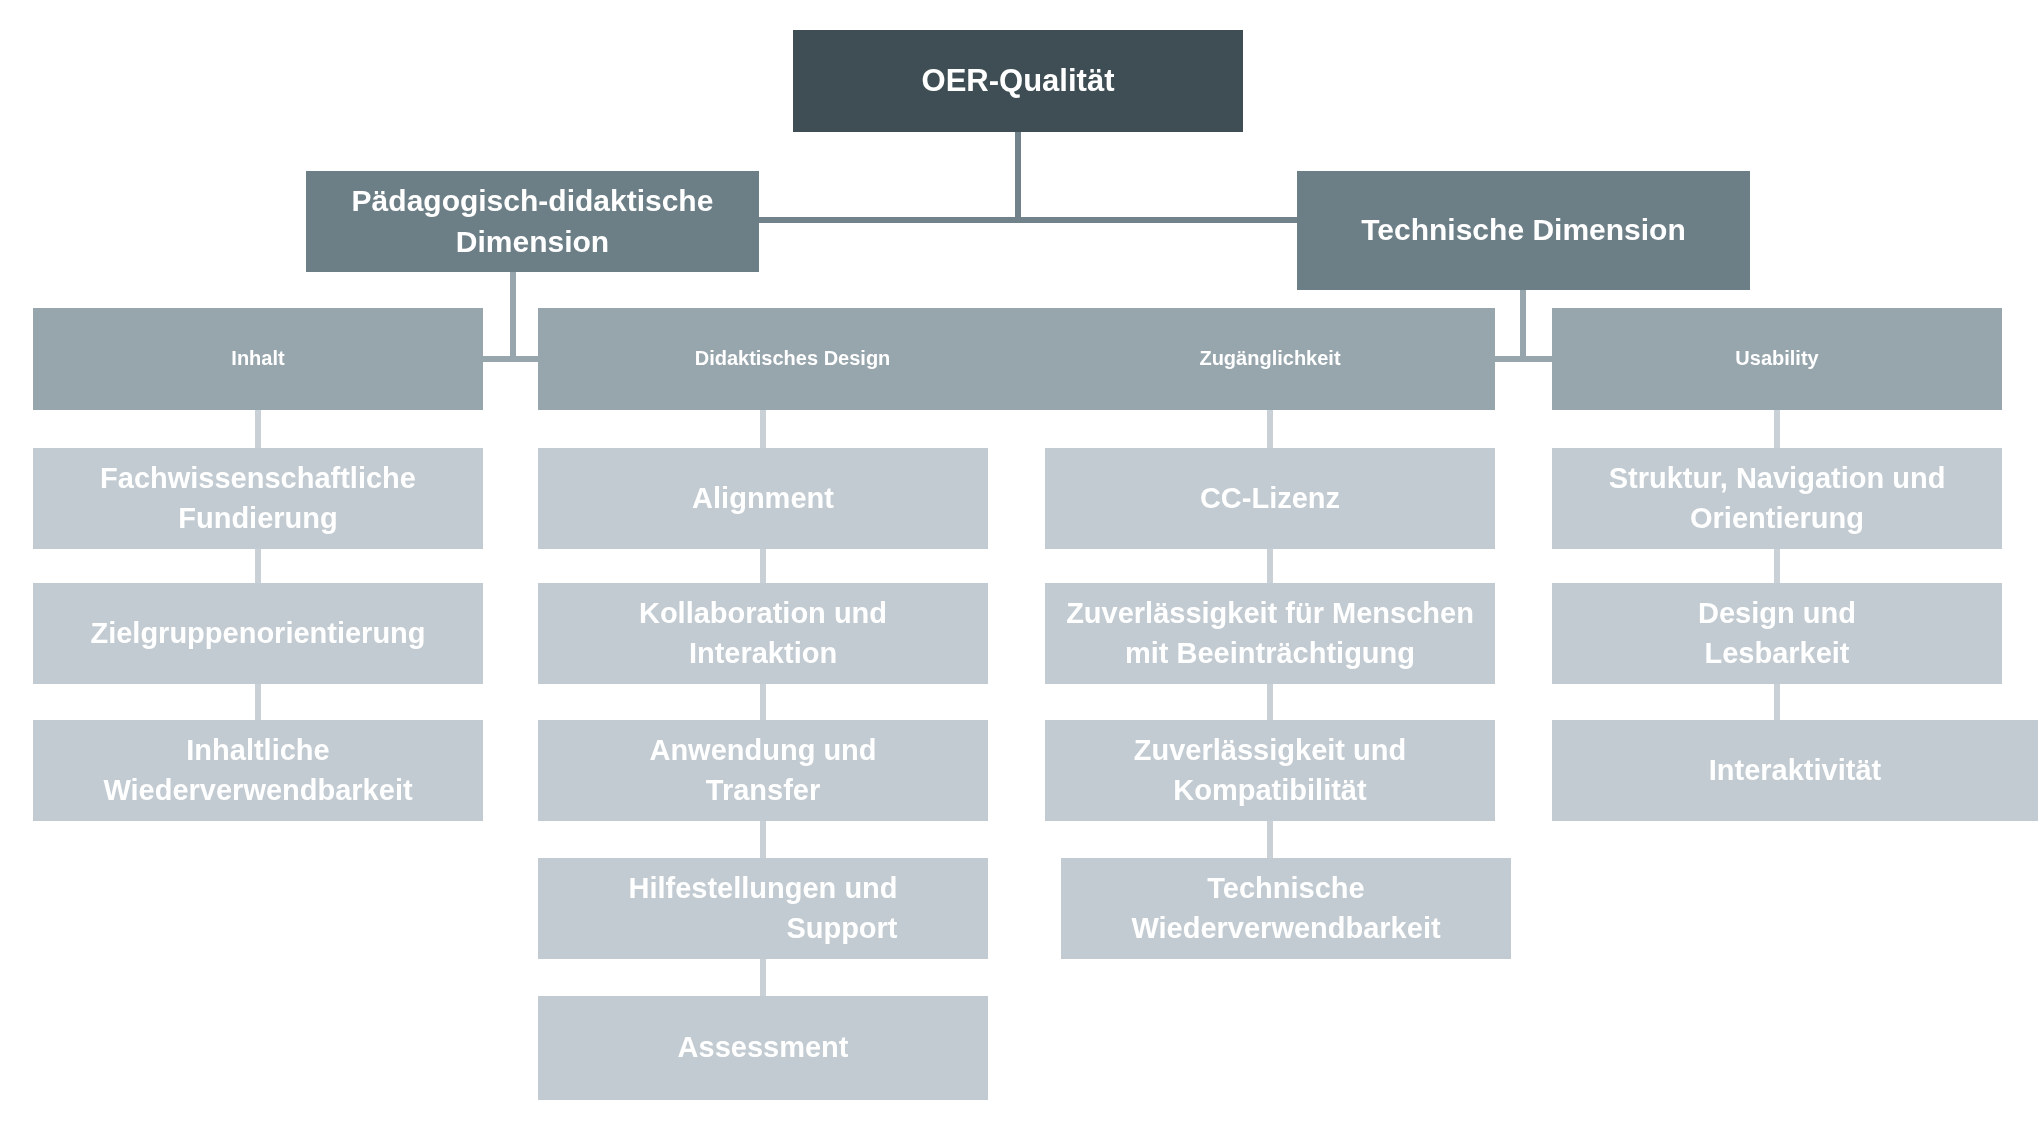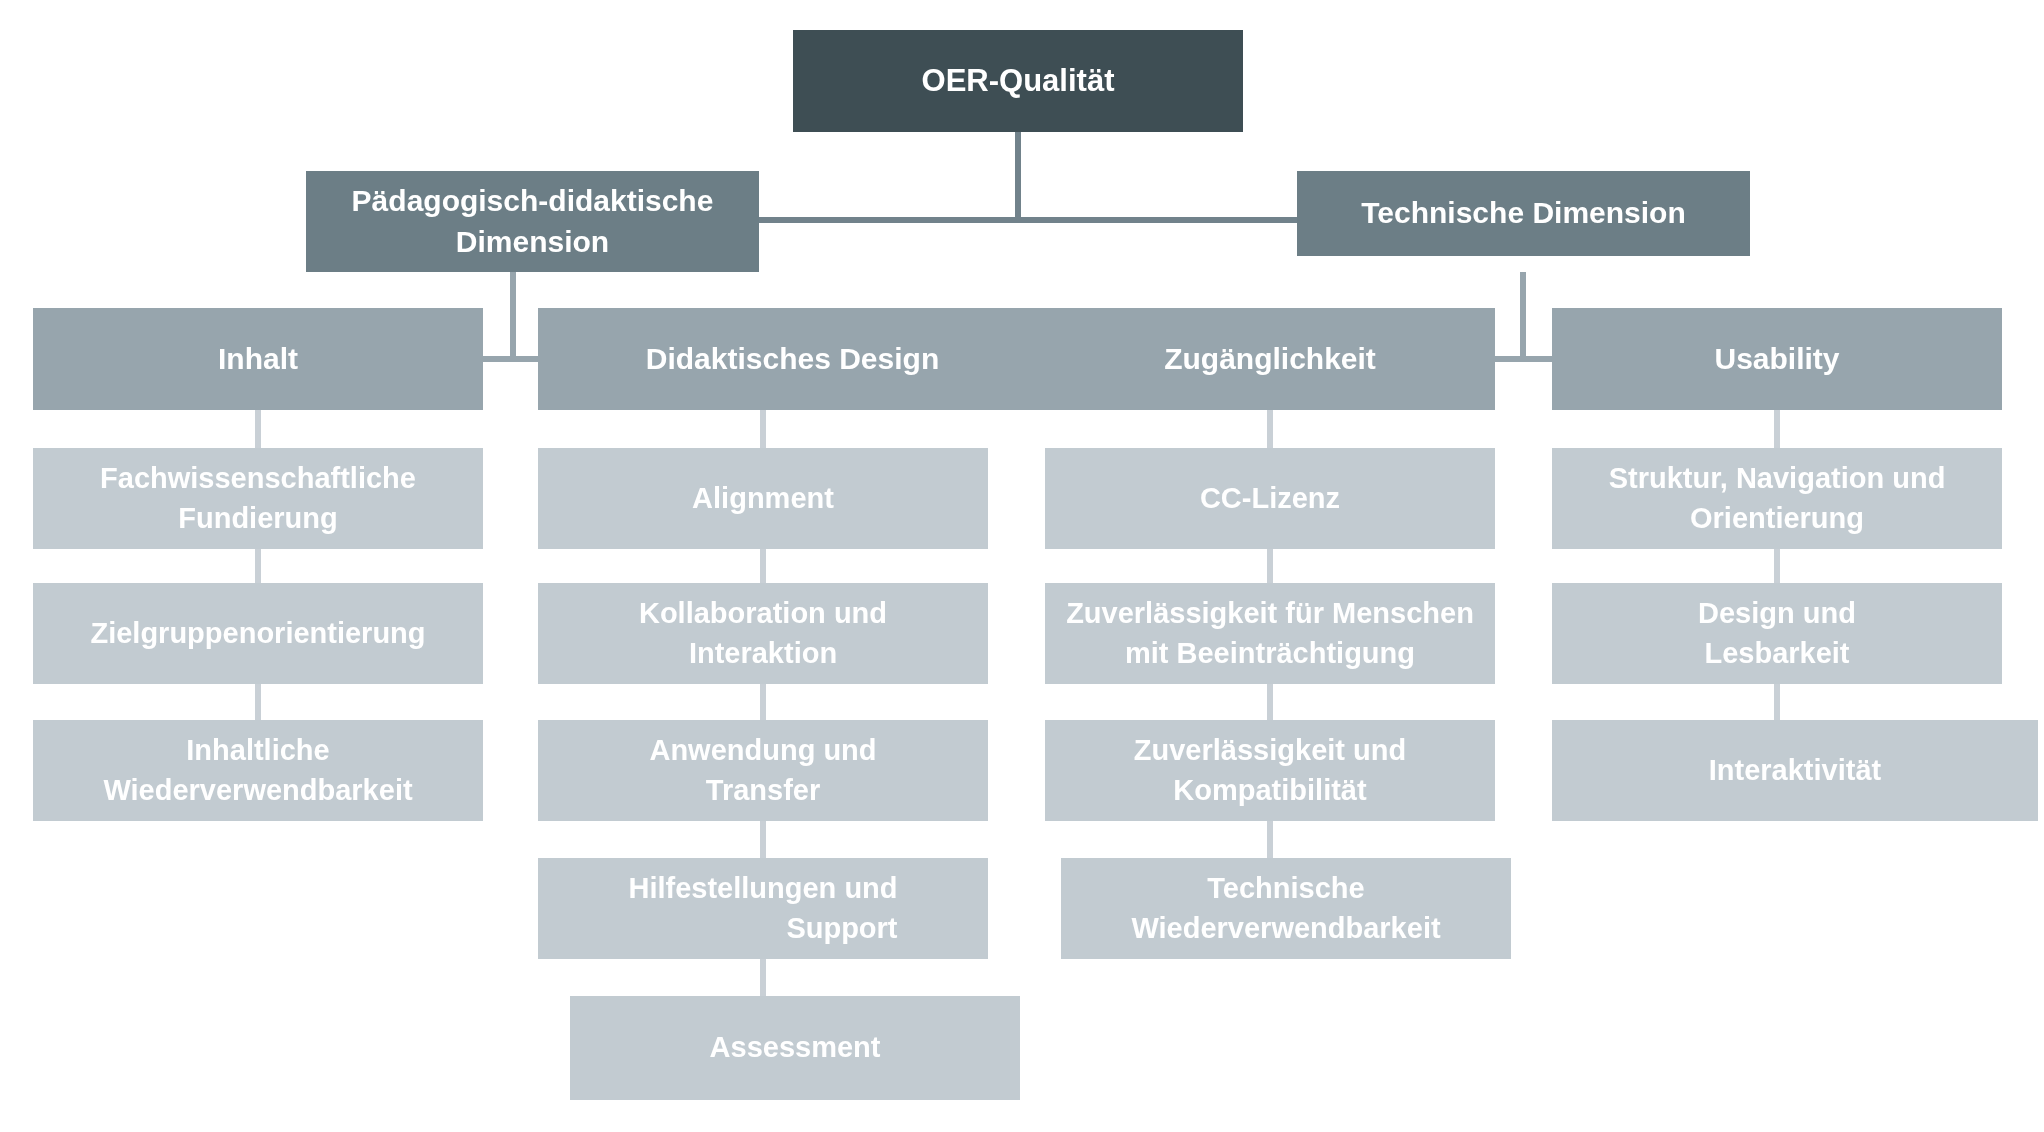--- a/index.html
+++ b/index.html
@@ -27,21 +27,21 @@
     z-index: 2;
     box-sizing: border-box;
     padding: 4px 8px;
   }
   .node span {
     white-space: pre-line;
     line-height: 1.36;
   }
   .l1 { background: var(--level1, #3e4e54); font-size: 31px; }
   .l2 { background: var(--level2, #6c7e86); font-size: 30px; }
-  .l3 { background: var(--level3, #97a5ad); font-size: 30px; text-align: right; }
+  .l3 { background: var(--level3, #97a5ad); font-size: 20px; text-align: right; }
   .l4 { background: var(--level4, #c2cbd1); font-size: 29px; }
   .line {
     position: absolute;
     z-index: 1;
   }
   .line.dark  { background: var(--connector_dark, #71828b); }
   .line.mid   { background: var(--connector_mid, #97a5ad); }
   .line.light { background: var(--connector_light, #c9d0d6); }
 </style>
 </head>
@@ -64,21 +64,21 @@
   <div class="line light" style="left:1774px; top:410px; width:6px; height:312px;"></div>
 
   <div class="node l1" style="left:793px; top:30px; width:450px; height:102px;">
     <span>OER-Qualität</span>
   </div>
 
   <div class="node l2" style="left:287px; top:171px; width:453px; height:101px;margin-left:19px;">
     <span>Pädagogisch-didaktische
 Dimension</span>
   </div>
-  <div class="node l2" style="left:1297px; top:171px; width:453px; height:85px;">
+  <div class="node l2" style="left:1297px; top:171px; width:453px; height:119px;">
     <span>Technische Dimension</span>
   </div>
 
   <div class="node l3" style="left:33px; top:308px; width:450px; height:102px;">
     <span>Inhalt</span>
   </div>
   <div class="node l3" style="left:538px; top:308px; width:509px; height:102px;">
     <span>Didaktisches Design</span>
   </div>
   <div class="node l3" style="left:1045px; top:308px; width:450px; height:102px;">
@@ -108,21 +108,21 @@
 Interaktion</span>
   </div>
   <div class="node l4" style="left:538px; top:720px; width:450px; height:101px;">
     <span>Anwendung und
 Transfer</span>
   </div>
   <div class="node l4" style="left:538px; top:858px; width:450px; height:101px;text-align:right;">
     <span>Hilfestellungen und
 Support</span>
   </div>
-  <div class="node l4" style="left:538px; top:996px; width:450px; height:104px;margin-left:32px;">
+  <div class="node l4" style="left:538px; top:996px; width:450px; height:104px;">
     <span>Assessment</span>
   </div>
 
   <div class="node l4" style="left:1045px; top:448px; width:450px; height:101px;">
     <span>CC-Lizenz</span>
   </div>
   <div class="node l4" style="left:1045px; top:583px; width:450px; height:101px;">
     <span>Zuverlässigkeit für Menschen
 mit Beeinträchtigung</span>
   </div>

